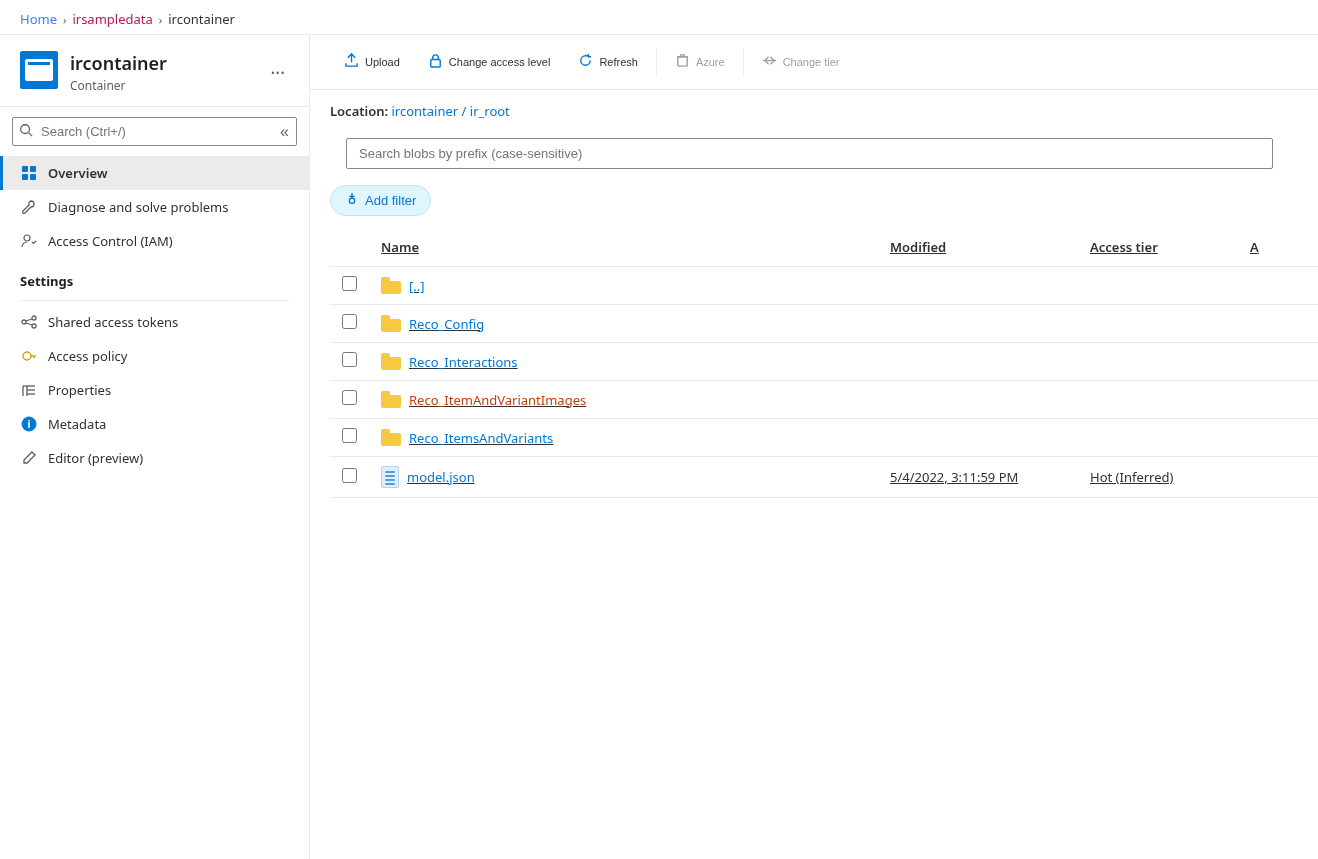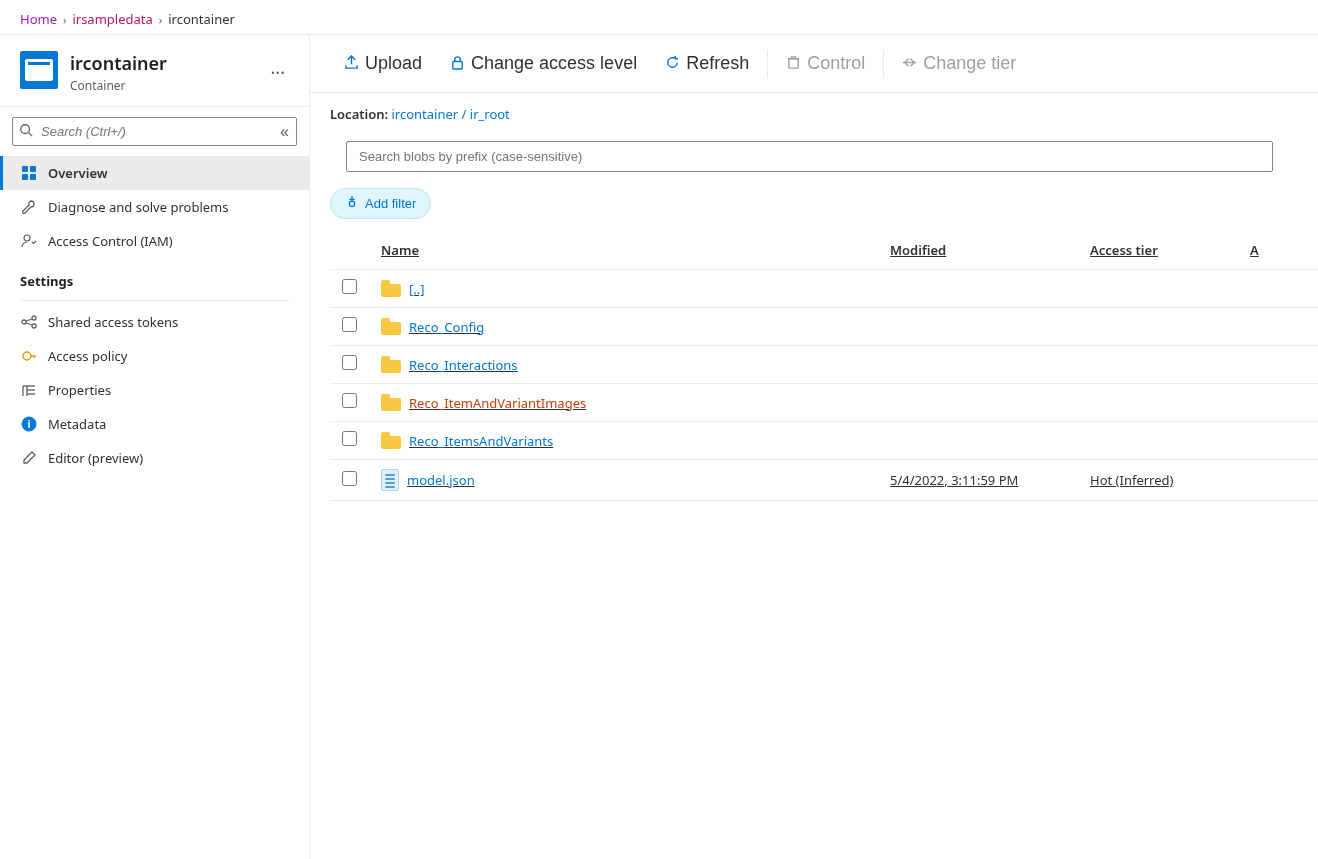--- a/index.html
+++ b/index.html
@@ -29,21 +29,21 @@
     .nav-item.active .nav-icon { color: #0078d4; }
 
     .settings-label { padding: 14px 20px 6px 20px; font-weight: 700; font-size: 13px; color: #201f1e; }
     .settings-divider { height: 1px; background: #edebe9; margin: 4px 20px 4px 20px; }
 
     
     .content { flex: 1; display: flex; flex-direction: column; overflow: hidden; background: #fff; }
 
     
     .toolbar { display: flex; align-items: center; padding: 10px 20px; border-bottom: 1px solid #edebe9; gap: 0; flex-shrink: 0; }
-    .toolbar-btn { display: flex; align-items: center; gap: 6px; padding: 8px 14px; background: none; border: none; cursor: pointer; font-size: 18px; color: #323130; border-radius: 2px; white-space: nowrap; }
+    .toolbar-btn { display: flex; align-items: center; gap: 6px; padding: 8px 14px; background: none; border: none; cursor: pointer; font-size: 11px; color: #323130; border-radius: 2px; white-space: nowrap; }
     .toolbar-btn .tb-icon { color: #0078d4; font-size: 15px; }
     .toolbar-btn.disabled { color: #a19f9d; cursor: default; }
     .toolbar-btn.disabled .tb-icon { color: #a19f9d; }
     .toolbar-sep { width: 1px; height: 28px; background: #edebe9; margin: 0 4px; }
 
     
     .info-bar { padding: 12px 20px 6px 20px; flex-shrink: 0; }
     .info-line { font-size: 13px; margin-bottom: 4px; }
     .info-line strong { font-weight: 600; }
     .info-link { color: #0078d4; text-decoration: none; cursor: pointer; }
@@ -73,21 +73,21 @@
     .folder-icon { width: 20px; height: 17px; position: relative; display: inline-block; flex-shrink: 0; }
     .folder-icon::before { content: ''; position: absolute; bottom: 0; left: 0; right: 0; height: 13px; background: #f9c843; border-radius: 1px 2px 2px 2px; }
     .folder-icon::after { content: ''; position: absolute; top: 0; left: 0; width: 9px; height: 6px; background: #f9c843; border-radius: 2px 2px 0 0; }
     .file-icon-lines { width: 18px; height: 22px; background: #ddeeff; border: 1px solid #b0d4f1; border-radius: 2px; display: inline-block; flex-shrink: 0; position: relative; }
     .file-icon-lines::before { content: ''; position: absolute; top: 4px; left: 3px; right: 3px; height: 2px; background: #5b9bd5; border-radius: 1px; box-shadow: 0 4px 0 #5b9bd5, 0 8px 0 #5b9bd5, 0 12px 0 #5b9bd5; }
   </style>
 </head>
 <body>
 
 <div style="background:#fff; padding: 10px 20px 6px 20px; border-bottom: 1px solid #edebe9; display:flex; align-items:center; gap:6px;">
-  <a style="color:#a21caf;text-decoration:none;font-size:13px;">Home</a>
+  <a style="color:#3b82f6;text-decoration:none;font-size:13px;">Home</a>
   <span style="color:#605e5c;font-size:11px;">›</span>
   <a style="color:#be185d;text-decoration:none;font-size:13px;">irsampledata</a>
   <span style="color:#605e5c;font-size:11px;">›</span>
   <span style="color:#323130;font-size:13px;">ircontainer</span>
 </div>
 
 <div class="main-layout">
 
   <div class="sidebar">
 
@@ -102,21 +102,21 @@
       <div class="sidebar-more">...</div>
     </div>
 
     <div class="search-box" style="position:relative; margin: 10px 12px; display:flex; align-items:center;">
       <span class="search-icon-svg" style="position:absolute;left:7px;color:#605e5c;">
         <svg width="14" height="14" viewBox="0 0 16 16" fill="currentColor">
             <circle cx="7" cy="7" r="5" stroke="currentColor" stroke-width="1.5" fill="none"></circle>
             <line x1="11" y1="11" x2="15" y2="15" stroke="currentColor" stroke-width="1.5"></line>
           </svg>
       </span>
-      <input type="text" style="width: 100%; border: 1px solid rgb(138, 136, 134); padding: 6px 28px; font-size: 13px; border-radius: 2px; outline: none; font-style: italic;" placeholder="Search (Ctrl+/)">
+      <input type="text" style="width: 100%; border: 1px solid rgb(138, 136, 134); padding: 6px 28px; font-size: 13px; border-radius: 2px; outline: none;" placeholder="Search (Ctrl+/)">
       <button style="position:absolute;right:2px;background:none;border:none;cursor:pointer;color:#605e5c;font-size:16px;padding:2px 6px;">«</button>
     </div>
 
     <div class="nav-item active">
       <span class="nav-icon">
         <svg width="16" height="16" viewBox="0 0 16 16" fill="#0078d4">
             <rect x="1" y="1" width="6" height="6" rx="1"></rect>
             <rect x="9" y="1" width="6" height="6" rx="1"></rect>
             <rect x="1" y="9" width="6" height="6" rx="1"></rect>
             <rect x="9" y="9" width="6" height="6" rx="1"></rect>
@@ -242,21 +242,21 @@
       <div class="toolbar-sep"></div>
 
       <button class="toolbar-btn disabled">
         <span class="tb-icon">
           <svg width="15" height="15" viewBox="0 0 16 16" fill="none" stroke="#a19f9d" stroke-width="1.5">
               <polyline points="2,4 14,4"></polyline>
               <path d="M6 4V2h4v2"></path>
               <rect x="3" y="4" width="10" height="10" rx="1"></rect>
             </svg>
         </span>
-        <span>Control</span>
+        <span>Azure</span>
       </button>
 
       <div class="toolbar-sep"></div>
 
       <button class="toolbar-btn disabled">
         <span class="tb-icon">
           <svg width="15" height="15" viewBox="0 0 16 16" fill="none" stroke="#a19f9d" stroke-width="1.5">
               <line x1="1" y1="8" x2="15" y2="8"></line>
               <polyline points="9,4 13,8 9,12"></polyline>
               <polyline points="7,4 3,8 7,12"></polyline>

